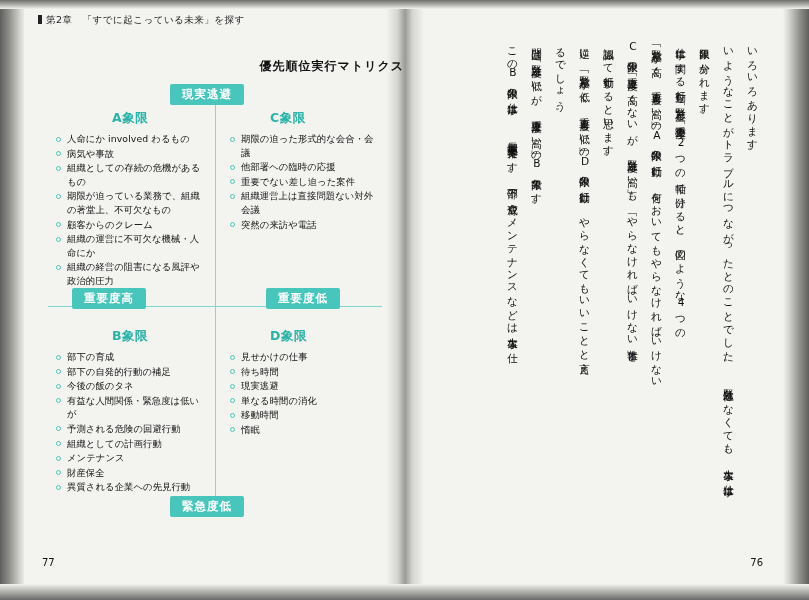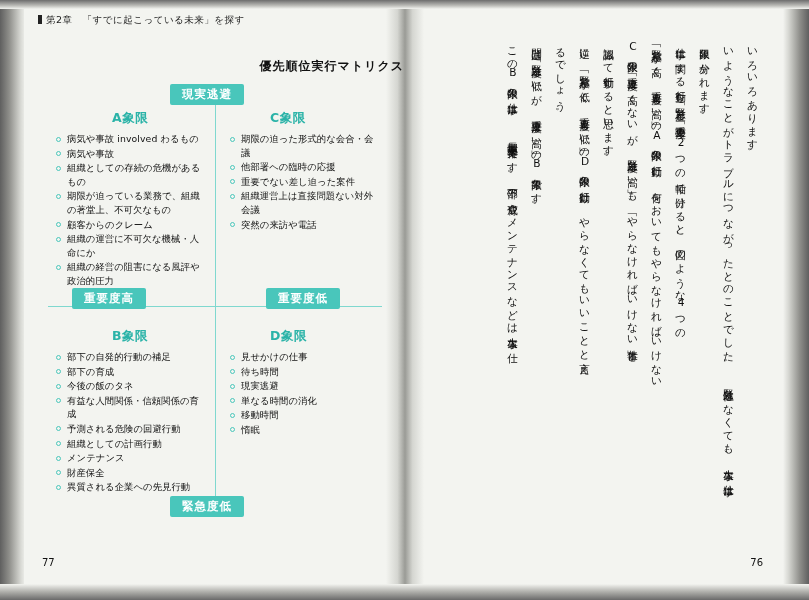--- a/index.html
+++ b/index.html
@@ -214,42 +214,42 @@
       <div class="tag tag-bottom">緊急度低</div>
       <div class="tag tag-left">重要度高</div>
       <div class="tag tag-right">重要度低</div>
 
       <div class="quad-title q-a">A象限</div>
       <div class="quad-title q-c">C象限</div>
       <div class="quad-title q-b">B象限</div>
       <div class="quad-title q-d">D象限</div>
 
       <ul class="items list-a">
-        <li>病気や事故 involved わるもの</li>
+        <li>人命にか involved わるもの</li>
         <li>病気や事故</li>
         <li>組織としての存続の危機があるもの</li>
         <li>期限が迫っている業務で、組織の著堂上、不可欠なもの</li>
         <li>顧客からのクレーム</li>
         <li>組織の運営に不可欠な機械・人命にか</li>
         <li>組織の経営の阻害になる風評や政治的圧力</li>
       </ul>
 
       <ul class="items list-c">
         <li>期限の迫った形式的な会合・会議</li>
         <li>他部署への臨時の応援</li>
         <li>重要でない差し迫った案件</li>
         <li>組織運営上は直接問題ない対外会議</li>
         <li>突然の来訪や電話</li>
       </ul>
 
       <ul class="items list-b">
+        <li>部下の育成</li>
         <li>部下の自発的行動の補足</li>
-        <li>部下の育成</li>
         <li>今後の飯のタネ</li>
-        <li>有益な人間関係・信頼関係の育成</li>
+        <li>有益な人間関係・緊急度は低いが</li>
         <li>予測される危険の回避行動</li>
         <li>組織としての計画行動</li>
         <li>メンテナンス</li>
         <li>財産保全</li>
         <li>異質される企業への先見行動</li>
       </ul>
 
       <ul class="items list-d">
         <li>見せかけの仕事</li>
         <li>待ち時間</li>

